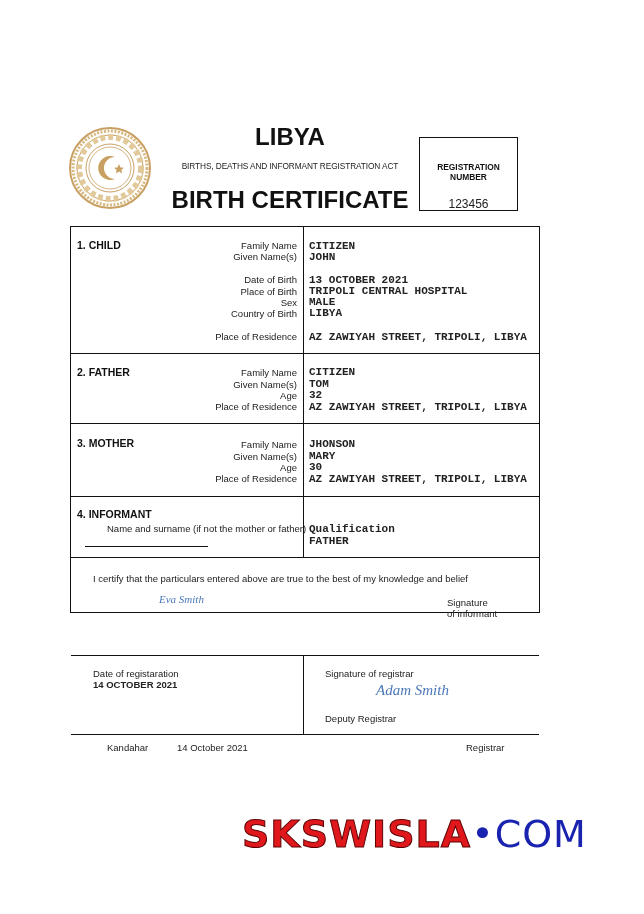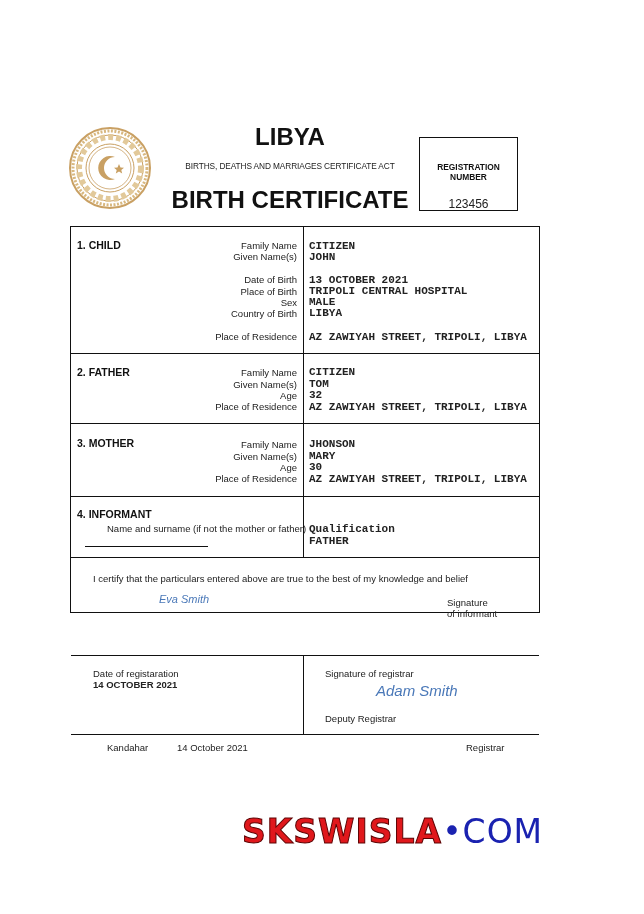--- a/index.html
+++ b/index.html
@@ -14,22 +14,22 @@
   .regbox .lbl { margin-top:24px; font-size:8.4px; font-weight:bold; color:#111; }
   .regbox .val { margin-top:17px; font-size:12px; color:#222; }
   .main { left:70px; top:226px; width:470px; height:387px; border:1.3px solid #111; box-sizing:border-box; }
   .hline { position:absolute; left:0; right:0; height:0; border-top:1.3px solid #111; }
   .vline { position:absolute; width:0; border-left:1.3px solid #111; }
   .sec { position:absolute; font-size:10.5px; font-weight:bold; color:#111; }
   .lab { position:absolute; right:242px; font-size:9.5px; color:#222; line-height:11.2px; white-space:nowrap; }
   .val { position:absolute; left:238px; font-family:"Liberation Mono", monospace; font-weight:bold; font-size:11px; color:#222; line-height:11.2px; white-space:nowrap; }
   .txt { position:absolute; font-size:9.5px; color:#222; line-height:11.2px; white-space:nowrap;margin-left:16px; }
   .bold { font-weight:bold; }
-  .sig { position:absolute; font-family:Liberation Sans, sans-serif; font-style:italic; color:#4a78b8; white-space:nowrap; }
-  .watermark { left:242px; top:812px; font-family:"DejaVu Sans", sans-serif; font-size:33px; letter-spacing:1px; white-space:nowrap; }
+  .sig { position:absolute; font-family:Liberation Serif, serif; font-style:italic; color:#4a78b8; white-space:nowrap; }
+  .watermark { left:242px; top:812px; font-family:"DejaVu Sans", sans-serif; font-size:38px; letter-spacing:1px; white-space:nowrap; }
   .wm-a { color:#e0181c; font-weight:bold; -webkit-text-stroke:1px #5a0000; }
   .wm-dot { color:#1a22b0; }
   .wm-b { color:#1a22b0; }
 </style>
 </head>
 <body>
 
 <div class="abs seal">
   <svg width="82" height="82" viewBox="0 0 82 82">
     <circle cx="41" cy="41" r="40" fill="none" stroke="#c9a063" stroke-width="2"></circle>
@@ -37,21 +37,21 @@
     <circle cx="41" cy="41" r="33" fill="none" stroke="#c9a063" stroke-width="1"></circle>
     <circle cx="41" cy="41" r="31" fill="none" stroke="#e2c99a" stroke-width="6" stroke-dasharray="5 3"></circle>
     <circle cx="41" cy="41" r="24" fill="none" stroke="#c9a063" stroke-width="1"></circle>
     <circle cx="41" cy="41" r="21" fill="none" stroke="#c9a063" stroke-width="0.8"></circle>
     <path d="M46 30 A12 12 0 1 0 46 52 A9.5 9.5 0 1 1 46 30 Z" fill="#c9a063"></path>
     <polygon points="50,37 51.5,40.5 55,40.8 52.3,43 53.2,46.5 50,44.6 46.8,46.5 47.7,43 45,40.8 48.5,40.5" fill="#c9a063"></polygon>
   </svg>
 </div>
 
 <div class="abs title t-libya">LIBYA</div>
-<div class="abs title t-act">BIRTHS, DEATHS AND MARRIAGES CERTIFICATE ACT</div>
+<div class="abs title t-act">BIRTHS, DEATHS AND INFORMANT REGISTRATION ACT</div>
 <div class="abs title t-cert">BIRTH CERTIFICATE</div>
 
 <div class="abs regbox">
   <div class="lbl">REGISTRATION NUMBER</div>
   <div class="val" style="position:static;font-family:'Liberation Sans',sans-serif;font-weight:normal;font-size:12px;">123456</div>
 </div>
 
 <div class="abs main">
 
   <div class="hline" style="top:126px;"></div>

